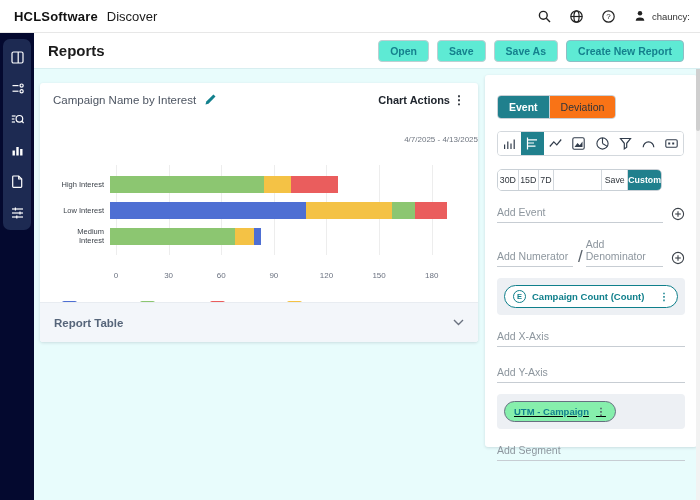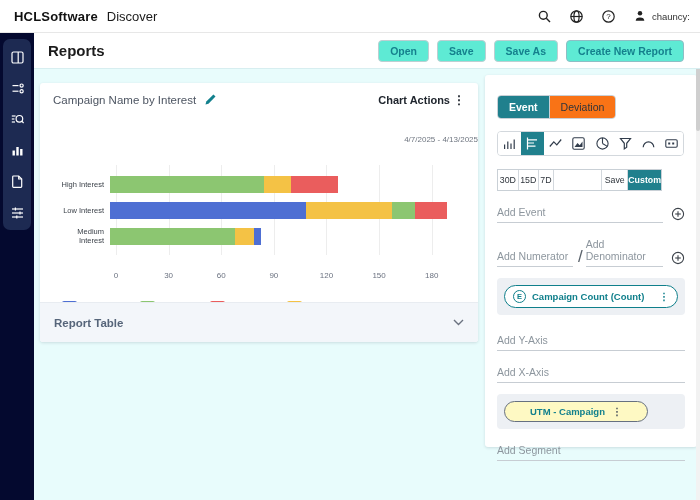--- a/index.html
+++ b/index.html
@@ -75,39 +75,39 @@
   .seg-tab { font-size:10.5px; padding:5px 11px; background:#f97316; color:#2f353c; cursor:pointer; }
   .seg-tab.active { background:#20808d; color:#fff; font-weight:600; }
   .seg-tab + .seg-tab { border-left:1px solid #c9d0d6; }
 
   .icon-row { margin-top:12px; display:flex; border:1px solid #d3d8dd; border-radius:4px; overflow:hidden; width:187px; }
   .ct-btn { width:23.3px; height:23px; display:flex; align-items:center; justify-content:center; cursor:pointer; background:#fff; }
   .ct-btn.active { background:#20808d; }
   .ct-btn svg { stroke:#323d4c; }
   .ct-btn.active svg { stroke:#fff; }
 
-  .time-row { margin-top:13px; display:flex; border:1px solid #c9d0d6; border-radius:0; overflow:hidden; width:165px; }
+  .time-row { margin-top:13px; display:flex; border:1px solid #c9d0d6; border-radius:5px; overflow:hidden; width:165px; }
   .time-seg { font-size:8.8px; padding:5px 0; text-align:center; color:#2f353c; background:#fff; cursor:pointer; white-space:nowrap; }
   .time-seg + .time-seg { border-left:1px solid #d3d8dd; }
   .t30,.t15 { width:26px; } .t7 { width:20px; } .tyest { width:48px;padding-left:47px; } .ttoday { width:34px; }
   .tcustom { width:34px; flex:1; background:#20808d; color:#fff; font-weight:600; }
 
   .field-row { display:flex; align-items:flex-end; margin-top:15px; }
   .placeholder { font-size:10.5px; color:#8d969e; border-bottom:1px solid #c7cdd3; padding-bottom:4px; flex:1; }
   .plus-wrap { margin-left:8px; margin-bottom:2px; cursor:pointer; display:flex; }
   .ratio-slash { font-size:17px; color:#5a626b; padding:0 3px 0 5px; font-weight:300; }
   .ph-num { flex:0 0 76px; }
 
   .chip-box { margin-top:11px; background:#edf0f4; border-radius:4px; padding:7px; }
   .chip { display:flex; align-items:center; background:#fff; border:1.4px solid #0f7f8b; border-radius:14px; padding:4px 8px; cursor:pointer; }
   .chip-badge { width:13px; height:13px; border:1.3px solid #0f7f8b; border-radius:50%; display:flex; align-items:center; justify-content:center;
                 font-size:7.5px; font-weight:bold; color:#0f7f8b; margin-right:6px; flex:none; }
   .chip-label { font-size:9.5px; font-weight:600; color:#0f7f8b; white-space:nowrap; }
   .chip-kebab { margin-left:auto; color:#0f7f8b; font-size:10px; font-weight:bold; }
-  .chip2 { display:inline-flex; align-items:center; background:#fef9c3; border:1.2px solid #667080; border-radius:13px; padding:4px 25px; cursor:pointer; }
+  .chip2 { display:inline-flex; align-items:center; background:#86efac; border:1.2px solid #667080; border-radius:13px; padding:4px 9px; cursor:pointer;text-decoration:underline; }
   .chip2 .chip-label { color:#12808d; }
   .chip2 .chip-kebab { margin-left:7px; color:#4c545e; }
 
   
   .scrollbar { position:absolute; top:33px; right:0; bottom:0; width:4px; background:#f2f2f2; }
   .scroll-thumb { position:absolute; top:2px; right:0; width:4px; height:96px; background:#cfcfcf; border-radius:2px; }
 </style>
 </head>
 <body>
 
@@ -399,26 +399,26 @@
       </div>
 
       <div class="chip-box">
         <div class="chip">
           <span class="chip-badge">E</span>
           <span class="chip-label">Campaign Count (Count)</span>
           <span class="chip-kebab">⋮</span>
         </div>
       </div>
 
+      <div class="field-row">
+        <span class="placeholder">Add X-Axis</span>
+      </div>
+
       <div class="field-row" style="margin-top:19px;">
         <span class="placeholder">Add Y-Axis</span>
-      </div>
-
-      <div class="field-row">
-        <span class="placeholder">Add X-Axis</span>
       </div>
 
       <div class="chip-box">
         <span class="chip2">
           <span class="chip-label">UTM - Campaign</span>
           <span class="chip-kebab">⋮</span>
         </span>
       </div>
 
       <div class="field-row">

